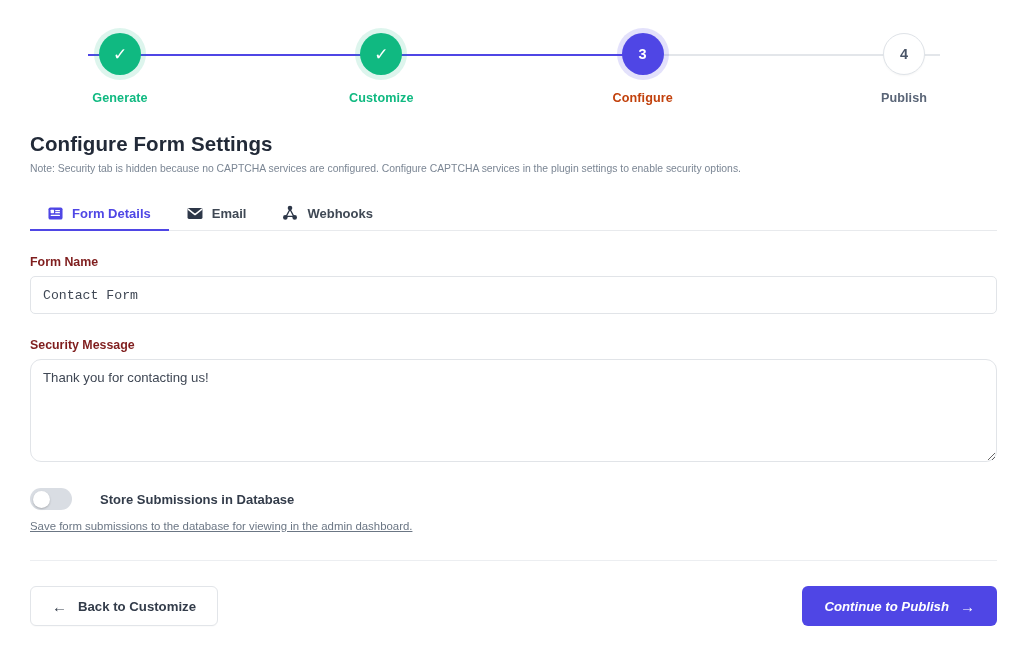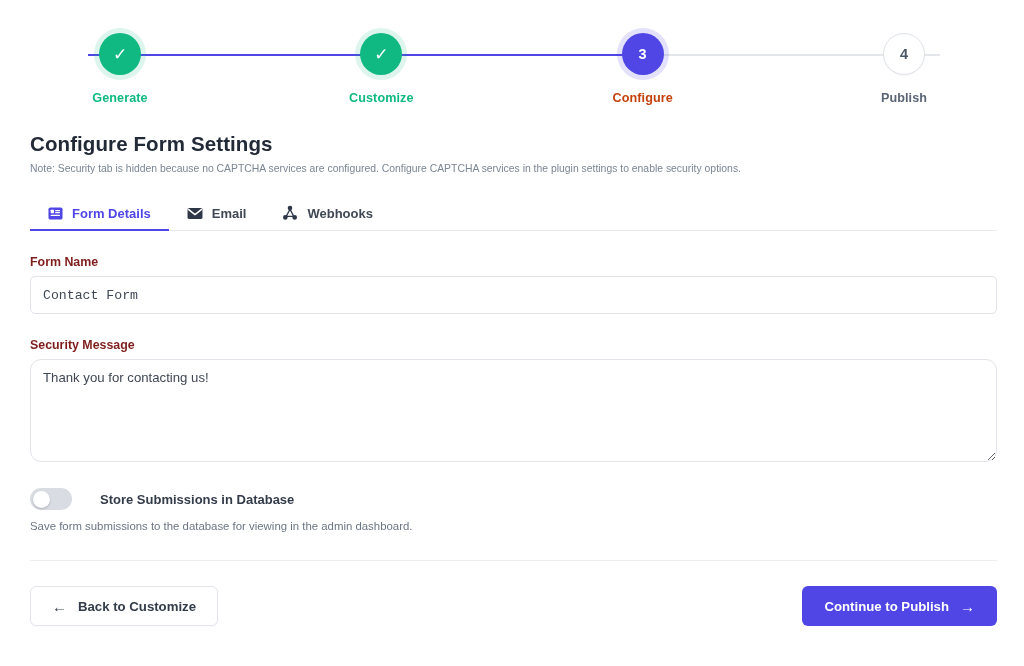--- a/index.html
+++ b/index.html
@@ -192,20 +192,21 @@
   }
   .toggle-label {
     font-size: 13px;
     font-weight: 700;
     color: #333c4a;
   }
   .toggle-help {
     margin-top: 10px;
     font-size: 11.4px;
     color: #6b7684;
+    text-decoration: underline;
   }
 
   
   .divider {
     margin-top: 28px;
     height: 1px;
     background: #eceef1;
     width: 967px;
   }
   .footer {
@@ -238,20 +239,21 @@
     height: 40px;
     padding: 0 22px;
     background: #4f46e5;
     border: none;
     border-radius: 6px;
     font-size: 13.2px;
     font-weight: 700;
     color: #ffffff;
     cursor: pointer;
     font-family: "Liberation Sans", sans-serif;
+    font-style: italic;
   }
   .arrow { font-size: 15px; line-height: 1; }
 </style>
 </head>
 <body>
 
 <div class="page">
 
   <div class="stepper">
     <div class="step-track">

